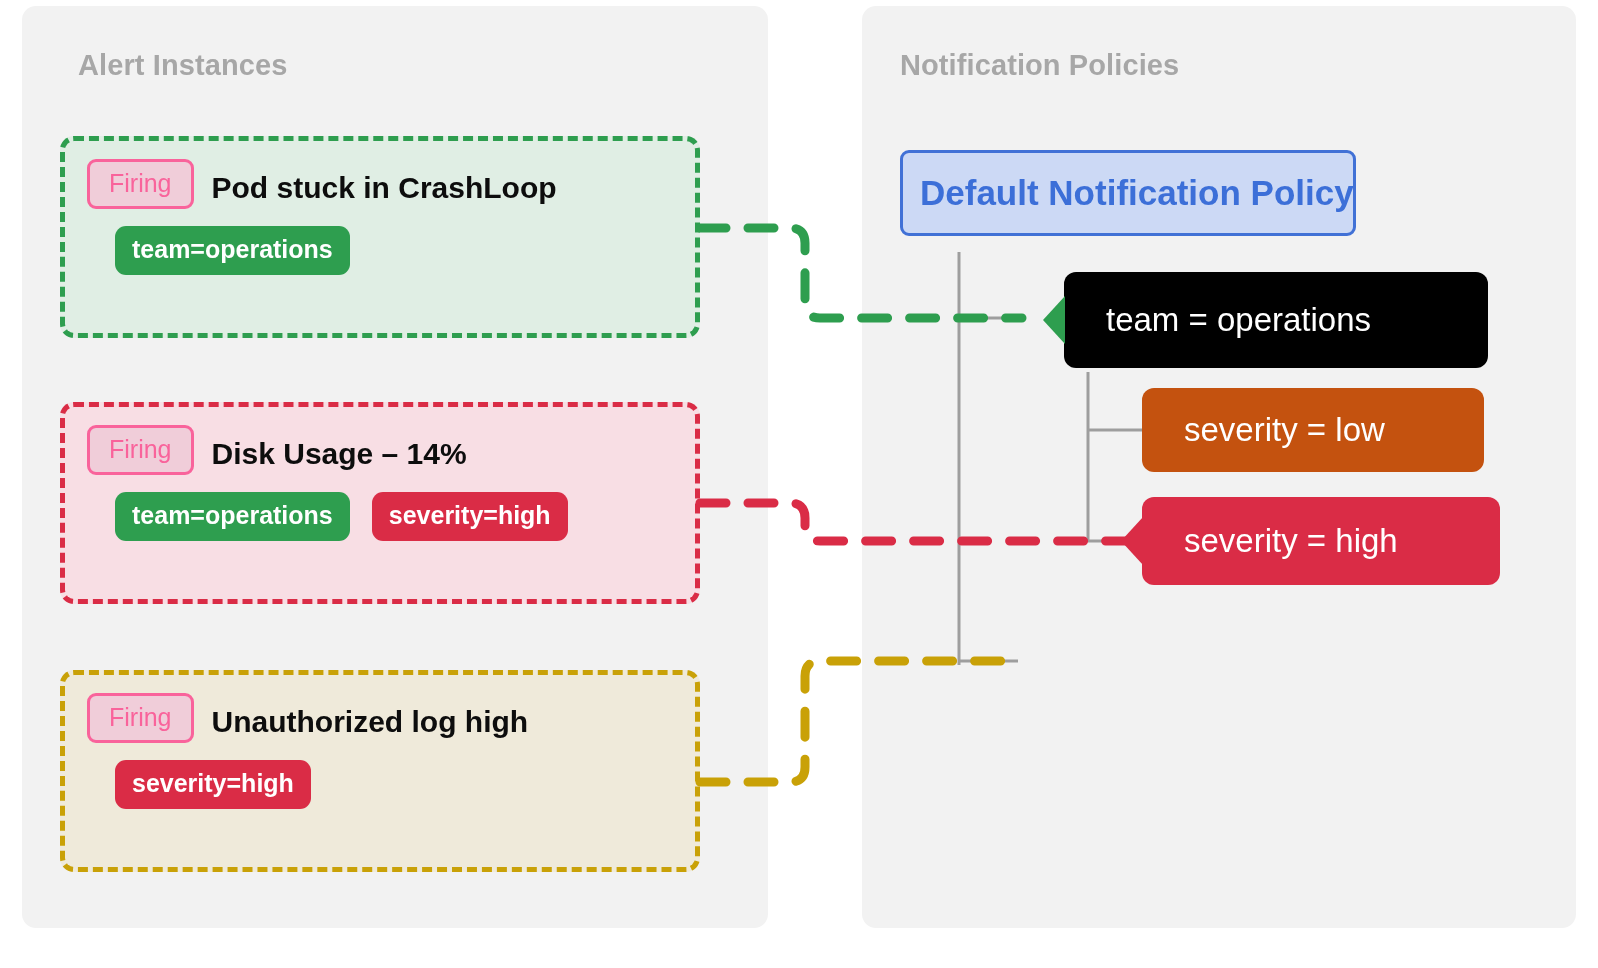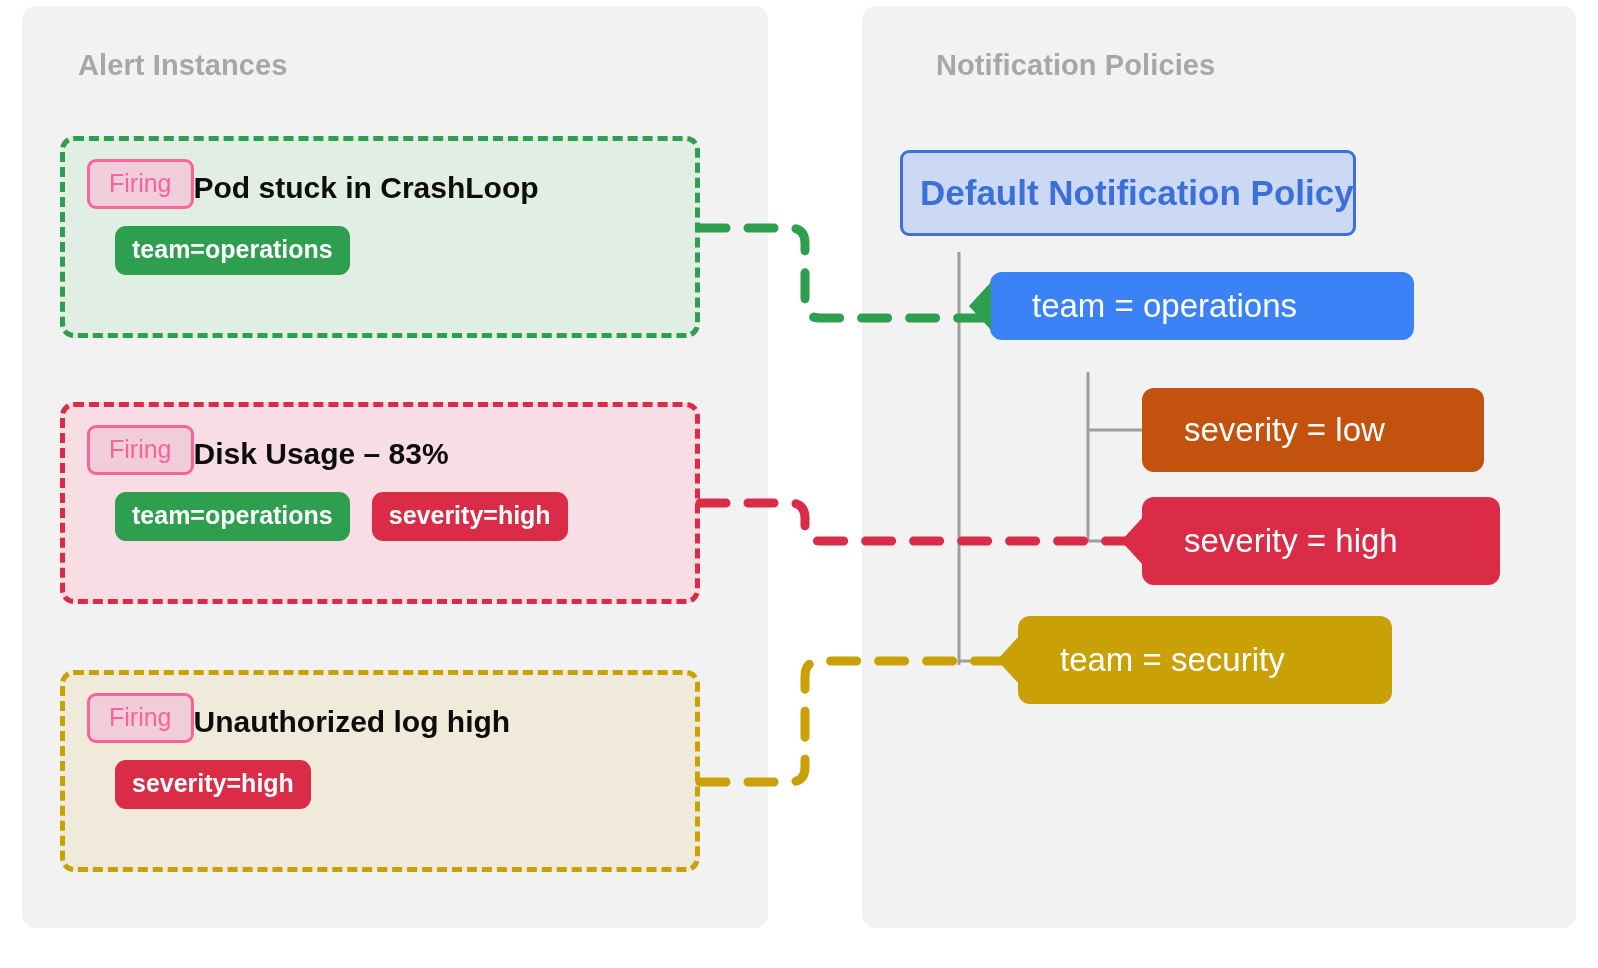--- a/index.html
+++ b/index.html
@@ -11,28 +11,28 @@
 
   
   .panel{position:absolute;background:#f2f2f2;border-radius:14px;}
   #panel-alerts{left:22px;top:6px;width:746px;height:922px;}
   #panel-policies{left:862px;top:6px;width:714px;height:922px;}
   .panel-title{
     position:absolute;font-size:29px;font-weight:700;color:#a7a7a7;
     letter-spacing:.1px;white-space:nowrap;text-align:right;
   }
   #title-alerts{left:78px;top:49px;}
-  #title-policies{left:900px;top:49px;margin-left:36px;}
+  #title-policies{left:900px;top:49px;}
 
   
   .alert-card{
     position:absolute;border-radius:14px;border-style:dashed;border-width:5px;
     box-sizing:border-box;padding:18px 20px 20px 22px;
   }
-  .alert-row{display:flex;align-items:center;}
+  .alert-row{display:flex;align-items:center;gap:18px;}
   .badge{
     border:3px solid #f9639b;background:#f0cdd9;color:#f9639b;
     border-radius:9px;font-size:25px;font-weight:400;
     padding:9px 19px 10px 19px;line-height:1;white-space:nowrap;
   }
   .alert-title{
     font-size:30px;font-weight:700;color:#0d0d0d;white-space:nowrap;
     line-height:1;
     margin-top:7px;
   }
@@ -62,21 +62,21 @@
     position:absolute;box-sizing:border-box;color:#ffffff;
     font-size:33px;font-weight:400;display:flex;align-items:center;
     white-space:nowrap;border-radius:12px;
     padding-left:42px;
   }
   .policy-node .notch{
     position:absolute;left:-21px;top:50%;transform:translateY(-50%);
     width:0;height:0;border-top:24px solid transparent;
     border-bottom:24px solid transparent;border-right:22px solid currentColor;
   }
-  #node-team-operations{left:990px;top:272px;width:424px;height:68px;background:#3b82f6;}
+  #node-team-operations{left:1064px;top:272px;width:424px;height:96px;background:#000000;}
   #node-team-operations .notch{color:#2e9e4f;}
   #node-severity-low{left:1142px;top:388px;width:342px;height:84px;background:#c4520f;}
   #node-severity-high{left:1142px;top:497px;width:358px;height:88px;background:#da2c46;}
   #node-severity-high .notch{color:#da2c46;}
   #node-team-security{left:1018px;top:616px;width:374px;height:88px;background:#c9a107;}
   #node-team-security .notch{color:#c9a107;}
 
   
   #wires{position:absolute;left:0;top:0;width:1598px;height:968px;
          pointer-events:none;}
@@ -95,21 +95,21 @@
       <span class="alert-title">Pod stuck in CrashLoop</span>
     </div>
     <div class="tags">
       <span class="tag" style="background:#2e9e4f">team=operations</span>
     </div>
   </div>
 
   <div class="alert-card" id="alert-1">
     <div class="alert-row">
       <span class="badge">Firing</span>
-      <span class="alert-title">Disk Usage – 83%</span>
+      <span class="alert-title">Disk Usage – 14%</span>
     </div>
     <div class="tags">
       <span class="tag" style="background:#2e9e4f">team=operations</span>
       <span class="tag" style="background:#da2c46">severity=high</span>
     </div>
   </div>
 
   <div class="alert-card" id="alert-2">
     <div class="alert-row">
       <span class="badge">Firing</span>
@@ -150,18 +150,14 @@
   <div class="policy-node" id="node-severity-low">
 
     <span>severity = low</span>
   </div>
 
   <div class="policy-node" id="node-severity-high">
     <span class="notch"></span>
     <span>severity = high</span>
   </div>
 
-  <div class="policy-node" id="node-team-security">
-    <span class="notch"></span>
-    <span>team = security</span>
-  </div>
 
 </div>
 
 </body></html>

